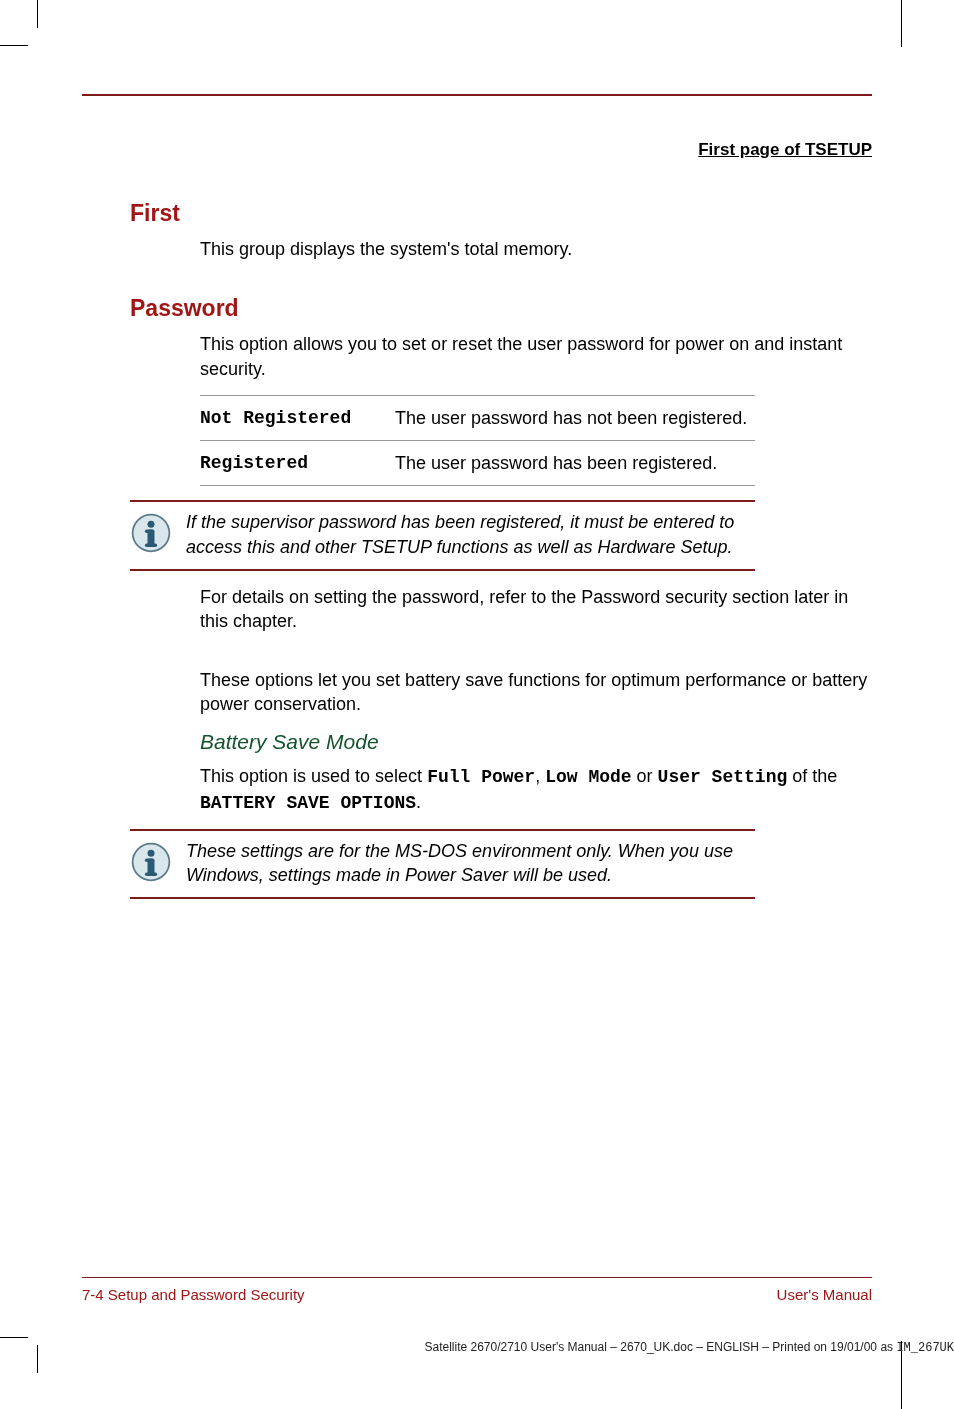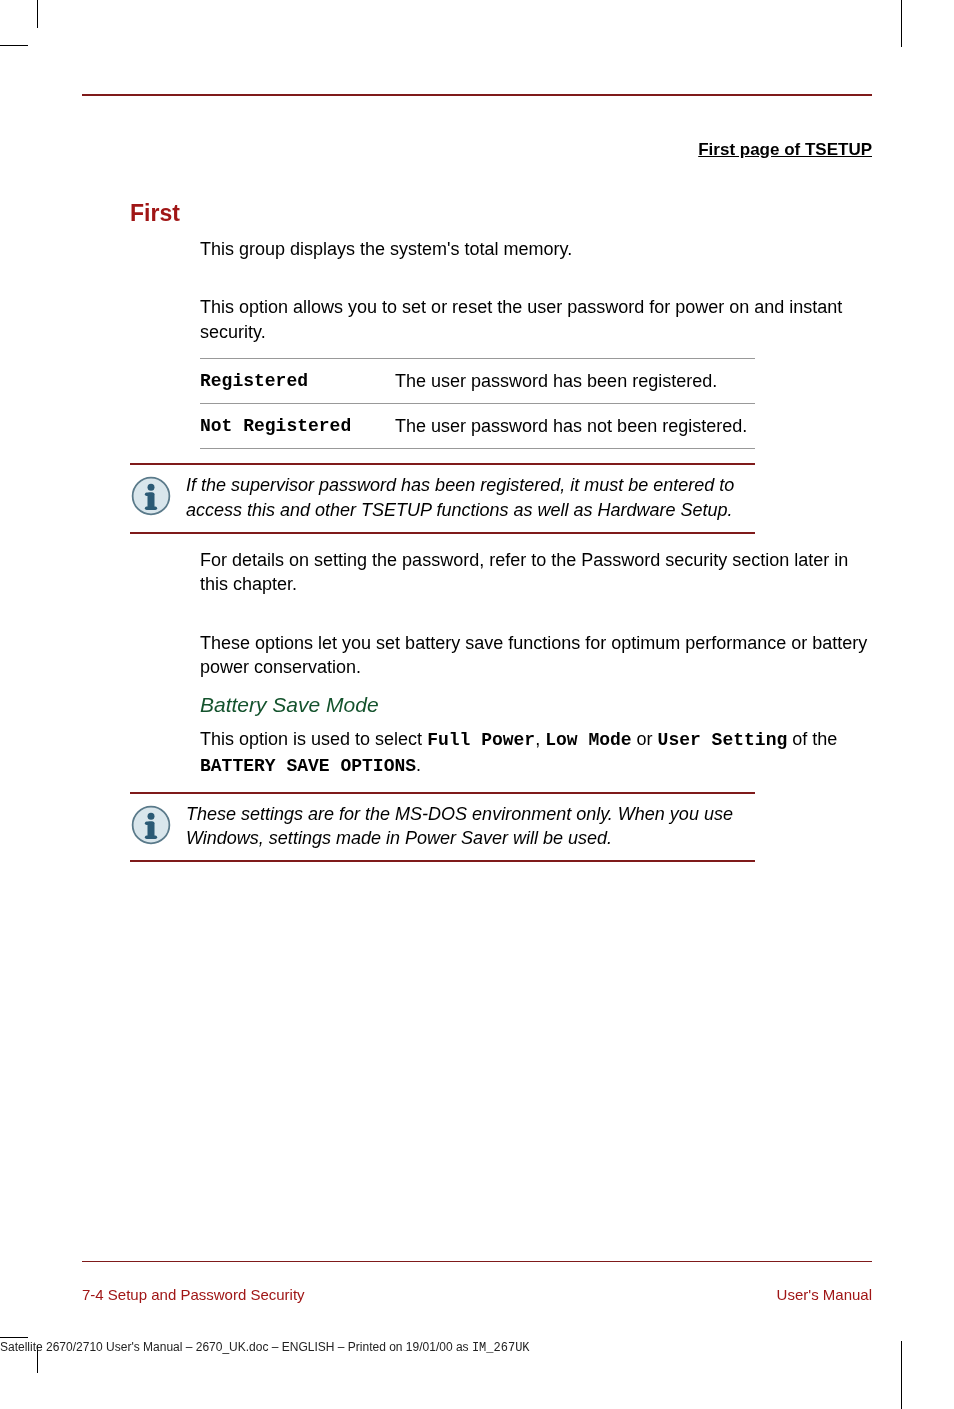--- a/index.html
+++ b/index.html
@@ -62,27 +62,27 @@
     font-style: italic; font-size: 18px; line-height: 1.35;
     padding-right: 6px;
   }
   h3.redital {
     color: #14532d; font-style: italic; font-weight: normal;
     font-size: 21px; margin: 6px 0 10px 118px;
   }
   .mono { font-family: "Courier New", monospace; font-weight: bold; }
   .footer {
     position: absolute; left: 82px; right: 82px; bottom: 106px;
-    border-top: 1px solid #7f1a1a; padding-top: 24px;
+    border-top: 1px solid #7f1a1a; padding-top: 8px;
     display: flex; justify-content: space-between;
     color: #a01616; font-size: 15px;
   }
   .printline {
     position: absolute; left: 0; right: 0; bottom: 54px;
-    text-align: left; font-size: 12px; color: #222;
+    text-align: right; font-size: 12px; color: #222;
   }
   .printline .mono2 { font-family: "Courier New", monospace; font-size: 12px; }
 </style>
 </head>
 <body>
 
 <div class="page">
   <div class="crop tv"></div>
     <div class="crop th"></div>
   <div class="crop bv"></div>
@@ -95,31 +95,32 @@
 
     <div class="figure-heading">First page of TSETUP</div>
 
     <h2 class="red">First</h2>
     <div class="body">
       <p>This group displays the system's total memory.</p>
     </div>
 
     <div class="spacer20"></div>
 
+    <h2 class="red">Password</h2>
     <div class="body">
       <p>This option allows you to set or reset the user password for power on and instant security.</p>
       <table class="pw">
         <tbody>
             <tr>
+          <td class="k">Not Registered</td>
+          <td>The user password has not been registered.</td>
+        </tr>
+        <tr>
           <td class="k">Registered</td>
           <td>The user password has been registered.</td>
-        </tr>
-        <tr>
-          <td class="k">Not Registered</td>
-          <td>The user password has not been registered.</td>
         </tr>
       </tbody>
         </table>
     </div>
 
     <div class="note-block">
       <div class="note-icon">
         <svg viewBox="0 0 48 48">
           <circle cx="24" cy="24" r="21" fill="#d9e6ec" stroke="#5a7a8a" stroke-width="2"></circle>
           <circle cx="24" cy="14" r="4" fill="#2b5a75"></circle>

